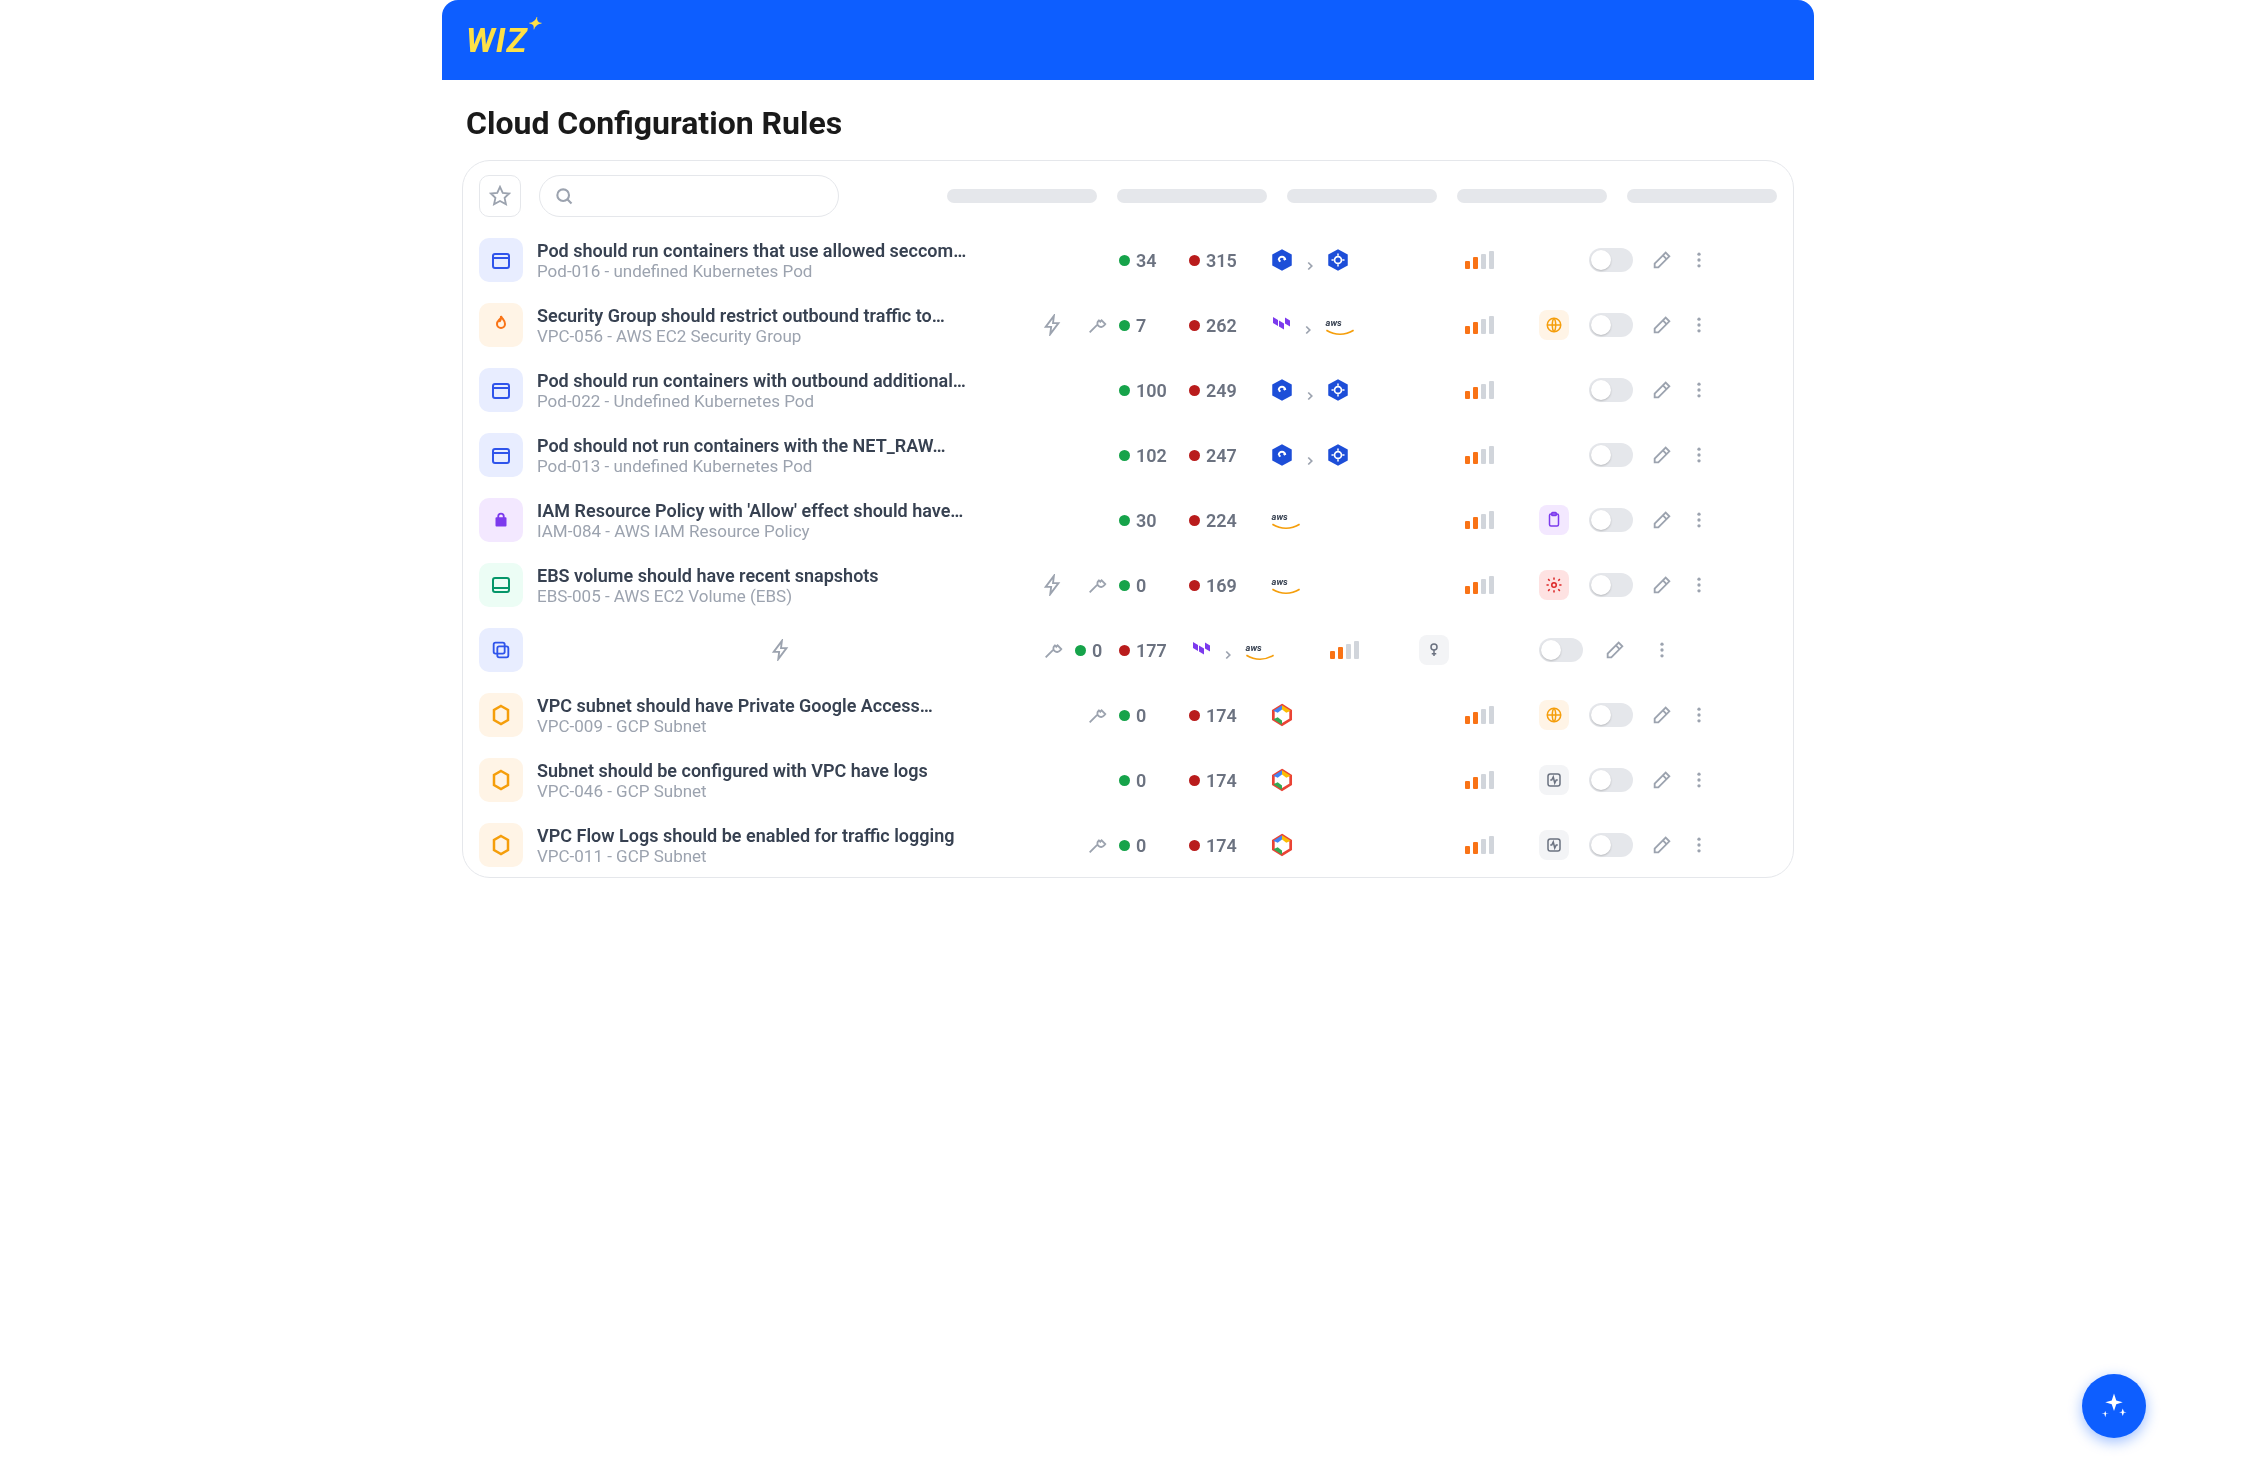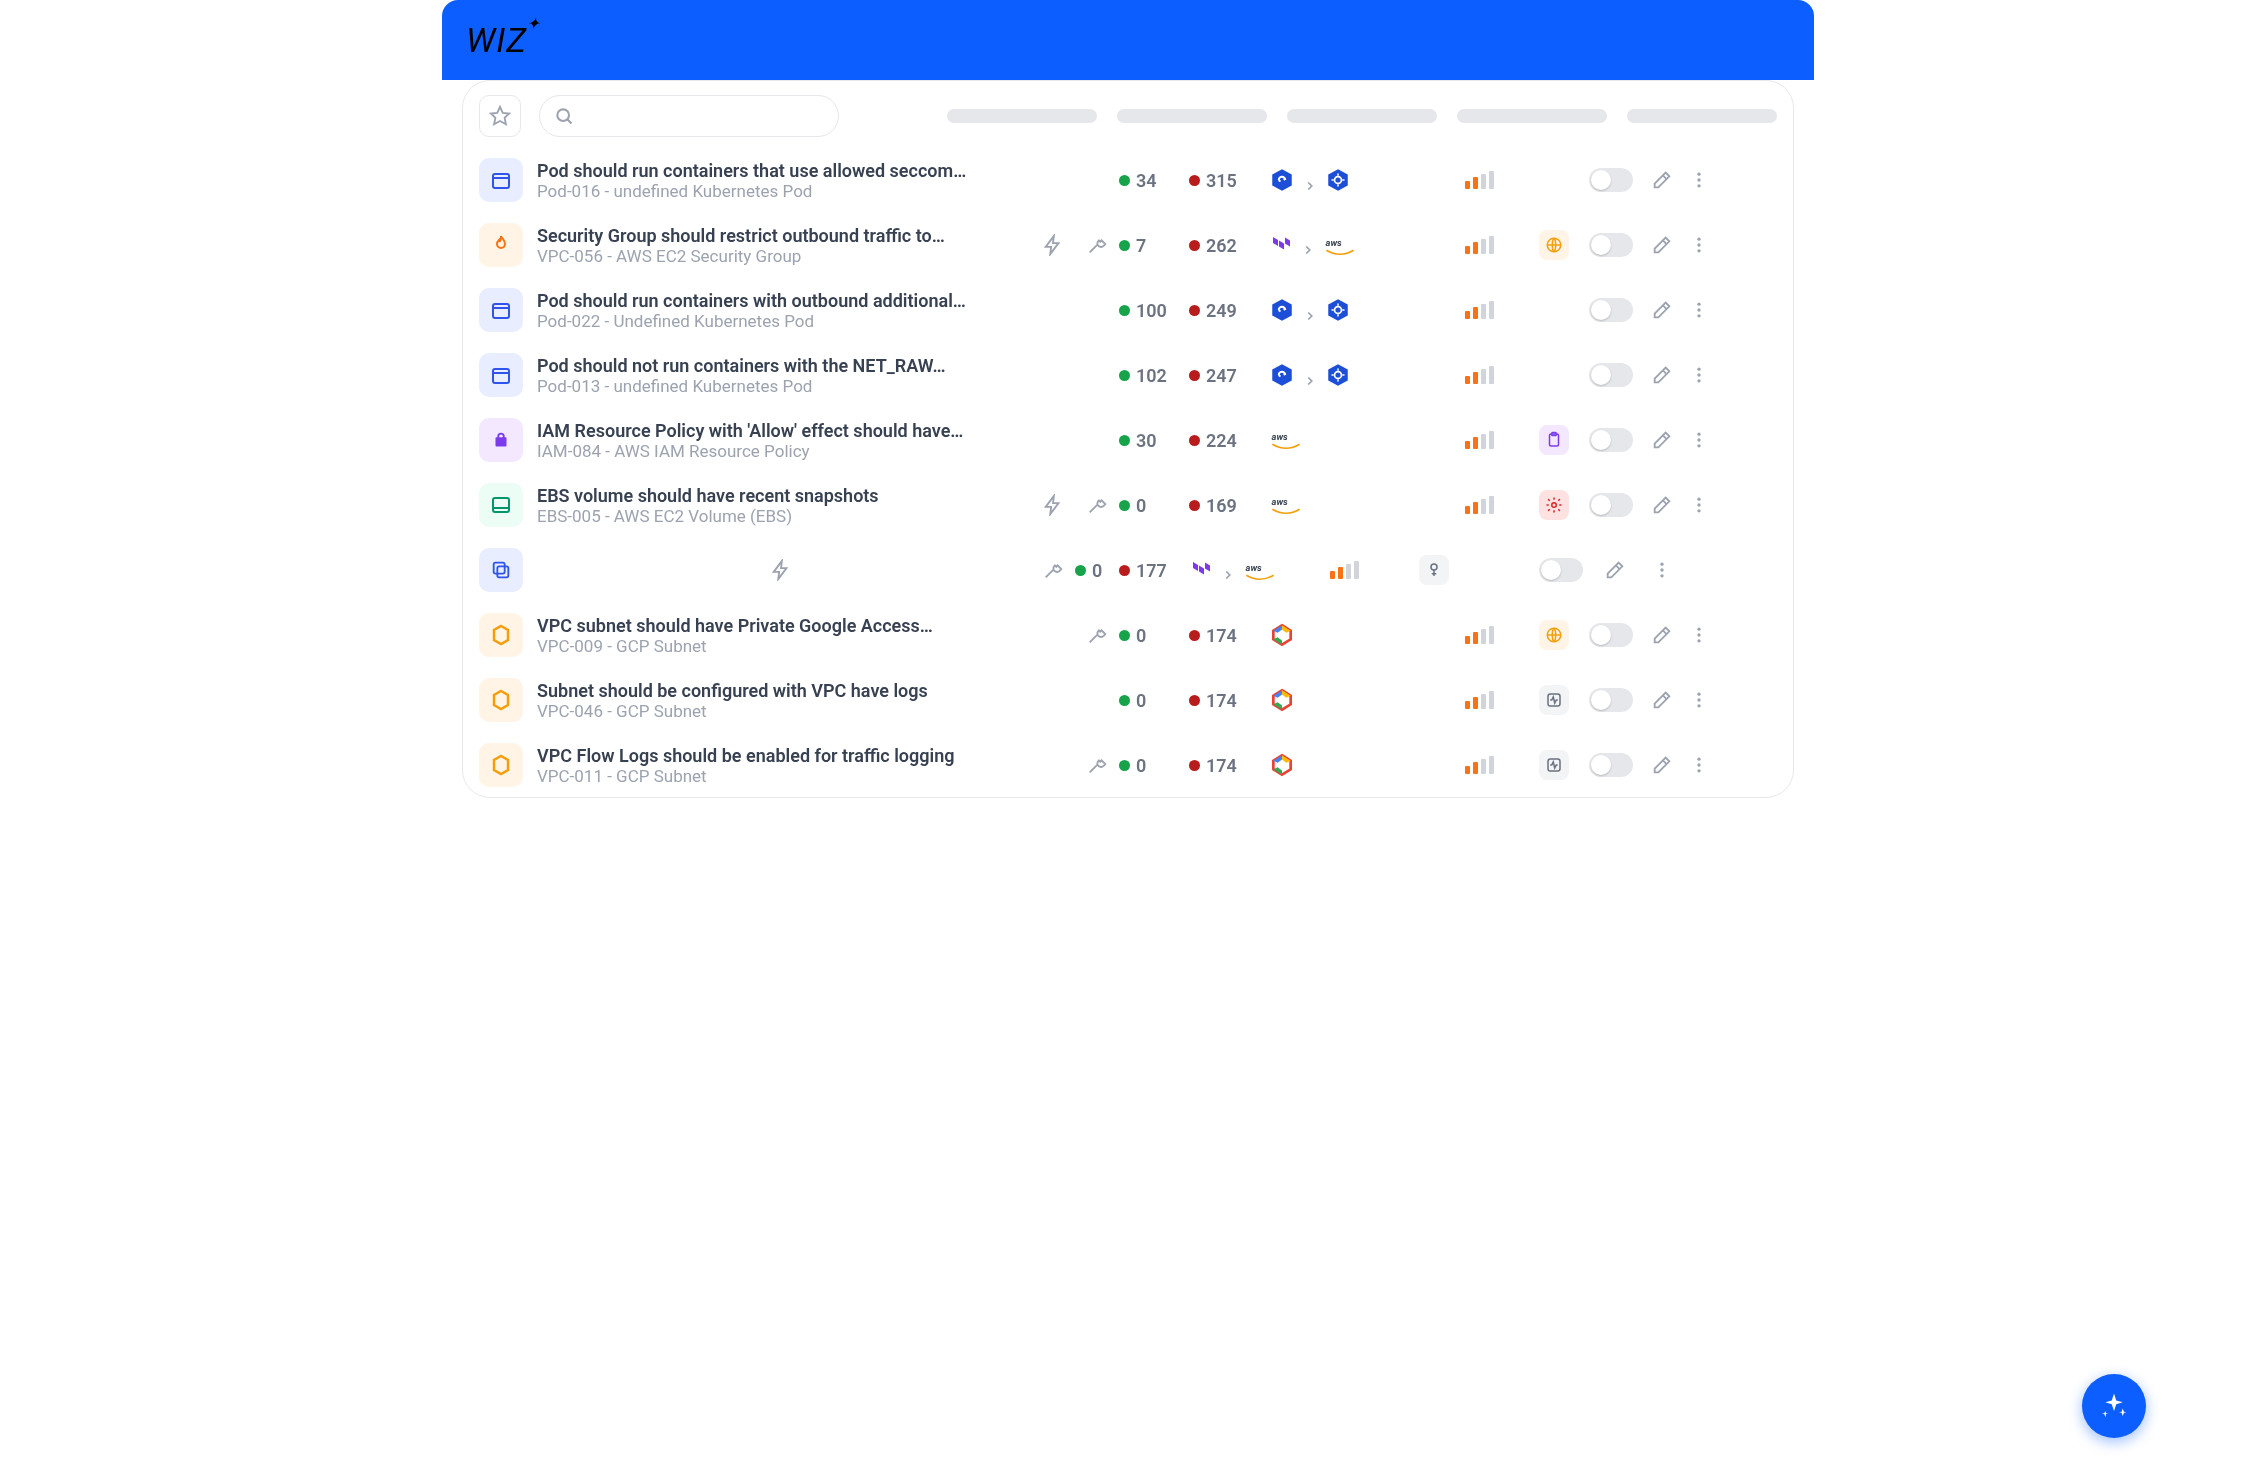--- a/index.html
+++ b/index.html
@@ -1,19 +1,19 @@
 <!DOCTYPE html>
 <html><head>
 <meta charset="utf-8">
 <style>
 * { box-sizing: border-box; margin: 0; padding: 0; }
 body { font-family: -apple-system, BlinkMacSystemFont, 'Segoe UI', Roboto, sans-serif; background: #fff; }
 .app { width: 1372px; margin: 0 auto; background: #fff; border-radius: 16px; overflow: hidden; }
 .topbar { background: #0D5EFF; height: 80px; display: flex; align-items: center; padding: 0 24px; }
-.logo { color: #000000; font-weight: 400; font-size: 34px; letter-spacing: 1px; font-style: italic; position: relative; }
+.logo { color: #fde047; font-weight: 700; font-size: 34px; letter-spacing: 1px; font-style: italic; position: relative; }
 .logo-spark { position: absolute; top: -6px; right: -14px; font-size: 16px; }
 .page-title { font-size: 32px; font-weight: 700; padding: 24px 24px 18px; color: #1a1a1a; }
 .card { margin: 0 20px 20px; border: 1px solid #e5e7eb; border-radius: 28px; padding: 10px 12px 0; background: #fff; }
 .toolbar { display: flex; align-items: center; gap: 18px; padding: 4px 4px 10px; }
 .star-btn { width: 42px; height: 42px; border: 1px solid #e5e7eb; border-radius: 10px; display: flex; align-items: center; justify-content: center; color: #9ca3af; background: #fff; cursor: pointer; }
 .search { flex: 0 0 300px; height: 42px; border: 1px solid #e5e7eb; border-radius: 22px; display: flex; align-items: center; padding: 0 14px; gap: 8px; color: #9ca3af; }
 .search input { border: none; outline: none; flex: 1; font-size: 15px; background: transparent; }
 .skel-group { display: flex; gap: 20px; flex: 1; justify-content: flex-end; }
 .skel { height: 14px; background: #e5e7eb; border-radius: 8px; width: 150px; }
 .row { display: grid; grid-template-columns: 52px 500px 44px 44px 70px 80px 150px 120px 50px 52px 42px 32px; align-items: center; gap: 0; padding: 10px 4px; border-top: 1px solid transparent; }
@@ -48,20 +48,21 @@
 </head>
 <body>
 
 <div class="app">
   <div class="topbar">
     <div class="logo">
       <span>WIZ</span><span class="logo-spark">✦</span>
     </div>
   </div>
 
+  <h1 class="page-title">Cloud Configuration Rules</h1>
 
   <div class="card">
     <div class="toolbar">
       <div class="star-btn">
         <svg width="22" height="22" viewBox="0 0 24 24" fill="none" stroke="currentColor" stroke-width="2">
             <polygon points="12 2 15 8.5 22 9.3 17 14 18.5 21 12 17.5 5.5 21 7 14 2 9.3 9 8.5 12 2"></polygon>
           </svg>
       </div>
       <div class="search">
         <svg width="20" height="20" viewBox="0 0 24 24" fill="none" stroke="currentColor" stroke-width="2.5">

